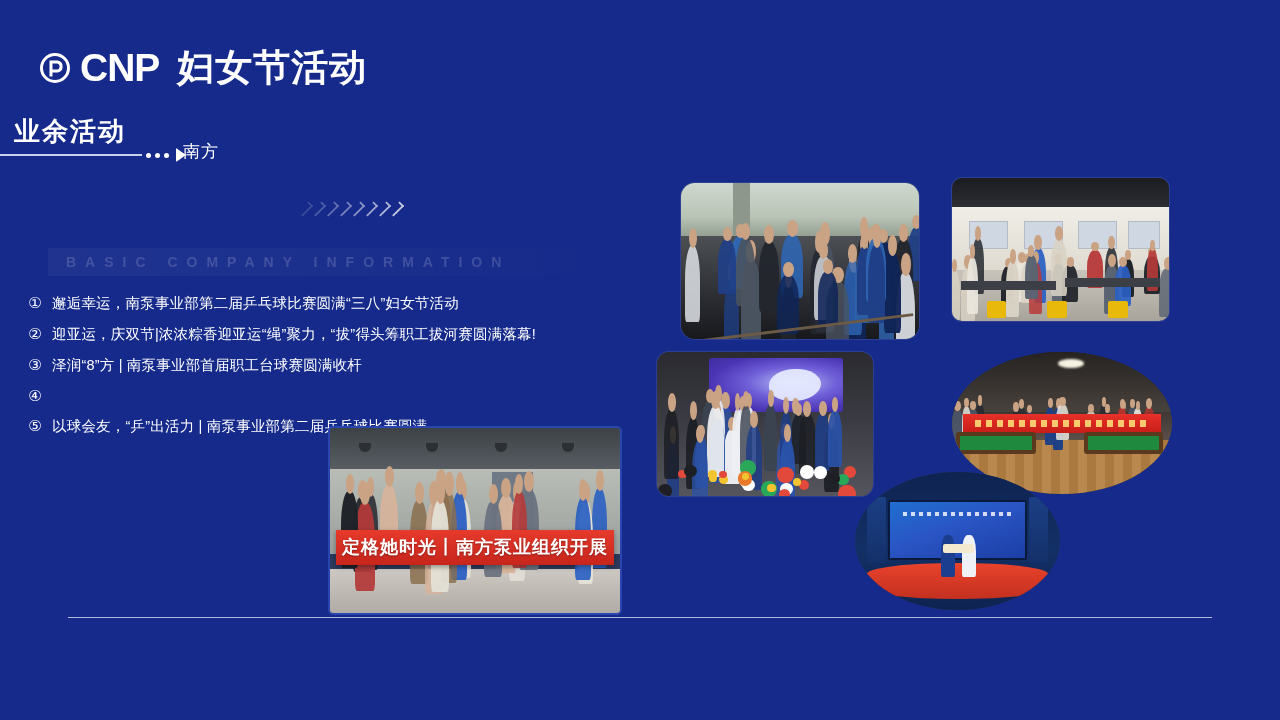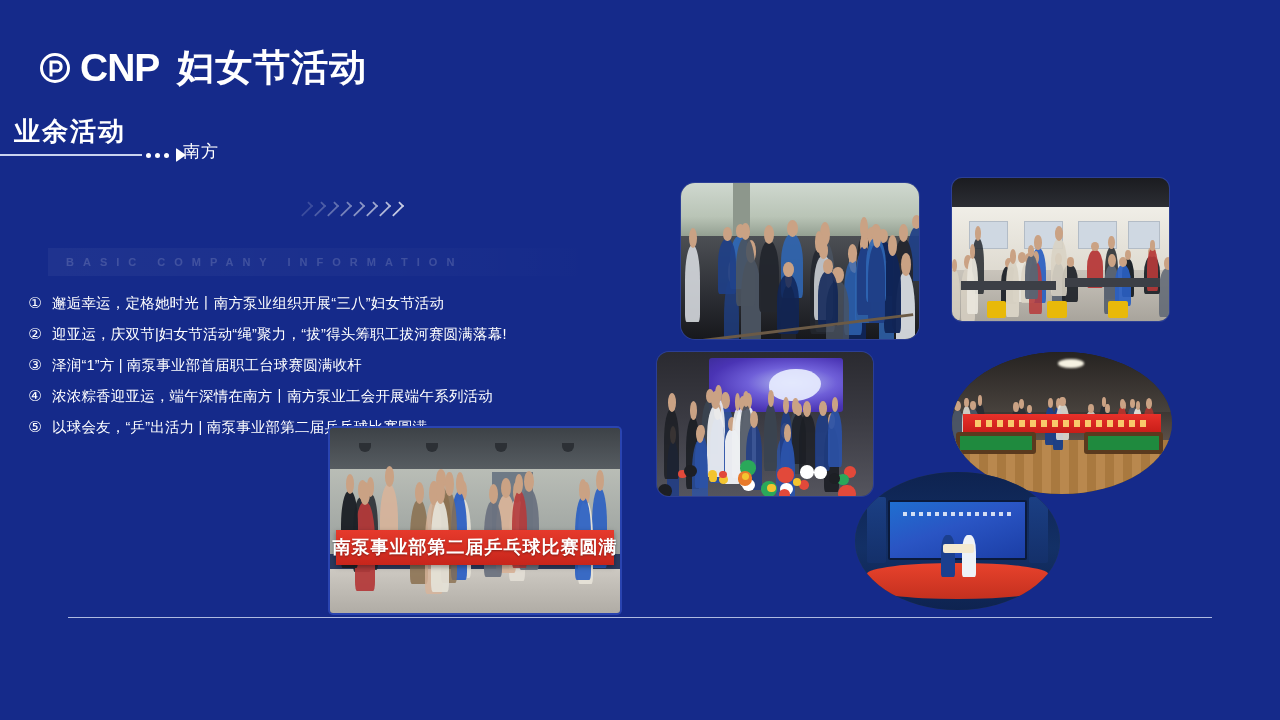--- a/index.html
+++ b/index.html
@@ -63,21 +63,21 @@
     transform-origin:center;
   }
 
   
   .wm-band {
     position:absolute; left:48px; top:248px; width:548px; height:28px;
     background:linear-gradient(90deg, rgba(255,255,255,.045), rgba(255,255,255,.02) 70%, rgba(255,255,255,0));
     display:flex; align-items:center;
   }
   .wm-text {
-    font-size:11px; letter-spacing:9px; font-weight:700;
+    font-size:14px; letter-spacing:9px; font-weight:700;
     color:rgba(255,255,255,.16); padding-left:18px; white-space:nowrap;
   }
 
   
   .list { position:absolute; left:26px; top:292px; width:620px; }
   .li { display:flex; align-items:baseline; gap:8px; margin-bottom:9px; }
   .li-num {
     font-size:15px; line-height:1.4; color:#fff; flex:none; width:18px; text-align:center;
   }
   .li-txt { font-size:14.5px; line-height:1.45; color:#fff; white-space:nowrap; letter-spacing:.2px; }
@@ -218,33 +218,32 @@
       <span style="opacity: 0.76;"></span>
     </div>
 
   <div class="wm-band">
     <div class="wm-text">BASIC  COMPANY  INFORMATION</div>
   </div>
 
   <div class="list" id="list">
       <div class="li">
         <span class="li-num">①</span>
-        <span class="li-txt">邂逅幸运，定格她时光丨南方泵业组织开展“三八”妇女节活动</span>
+        <span class="li-txt">邂逅幸运，南泵事业部第二届乒乓球比赛圆满“三八”妇女节活动</span>
       </div>
       <div class="li">
         <span class="li-num">②</span>
-        <span class="li-txt">迎亚运，庆双节|妇女节活动“绳”聚力，“拔”得头筹职工拔河赛圆满落幕!</span>
+        <span class="li-txt">迎亚运，庆双节|浓浓粽香迎亚运“绳”聚力，“拔”得头筹职工拔河赛圆满落幕!</span>
       </div>
       <div class="li">
         <span class="li-num">③</span>
-        <span class="li-txt">泽润“1”方 | 南泵事业部首届职工台球赛圆满收杆</span>
+        <span class="li-txt">泽润“8”方 | 南泵事业部首届职工台球赛圆满收杆</span>
       </div>
       <div class="li">
         <span class="li-num">④</span>
-        <span class="li-txt">浓浓粽香迎亚运，端午深情在南方丨南方泵业工会开展端午系列活动</span>
       </div>
       <div class="li">
         <span class="li-num">⑤</span>
         <span class="li-txt">以球会友，“乒”出活力 | 南泵事业部第二届乒乓球比赛圆满</span>
       </div>
     </div>
 
   <div class="ph p1">
     <div class="px">
       <div class="sky"></div>
@@ -578,20 +577,20 @@
           <div class="crowd" style="left: 62.6%; top: 34.1%; width: 5.2%; height: 41.8%; background: rgb(180, 58, 58); opacity: 0.91;"></div>
           <div class="crowd" style="left: 63.9%; top: 24.9%; width: 2.6%; height: 10.9%; border-radius: 50%; background: rgb(202, 162, 132);"></div>
           <div class="crowd" style="left: 38.3%; top: 34.6%; width: 5.5%; height: 49.4%; background: rgb(138, 111, 78); opacity: 0.81;"></div>
           <div class="crowd" style="left: 39.8%; top: 23.7%; width: 2.8%; height: 12.9%; border-radius: 50%; background: rgb(202, 162, 132);"></div>
           <div class="crowd" style="left: 34.8%; top: 38.9%; width: 6.1%; height: 49.6%; background: rgb(228, 224, 214); opacity: 0.95;"></div>
           <div class="crowd" style="left: 36.4%; top: 28%; width: 3.1%; height: 12.9%; border-radius: 50%; background: rgb(202, 162, 132);"></div>
           <div class="crowd" style="left: 3.9%; top: 33.9%; width: 5.7%; height: 41.8%; background: rgb(30, 34, 40); opacity: 0.98;"></div>
           <div class="crowd" style="left: 5.4%; top: 24.7%; width: 2.9%; height: 10.9%; border-radius: 50%; background: rgb(202, 162, 132);"></div>
         </div>
       <div class="banner6">
-        <span>南泵事业部第二届乒乓球比赛圆满</span>
+        <span>定格她时光丨南方泵业组织开展</span>
       </div>
     </div>
   </div>
 
   <div class="bot-rule"></div>
 
 </div>
 
 </body></html>

